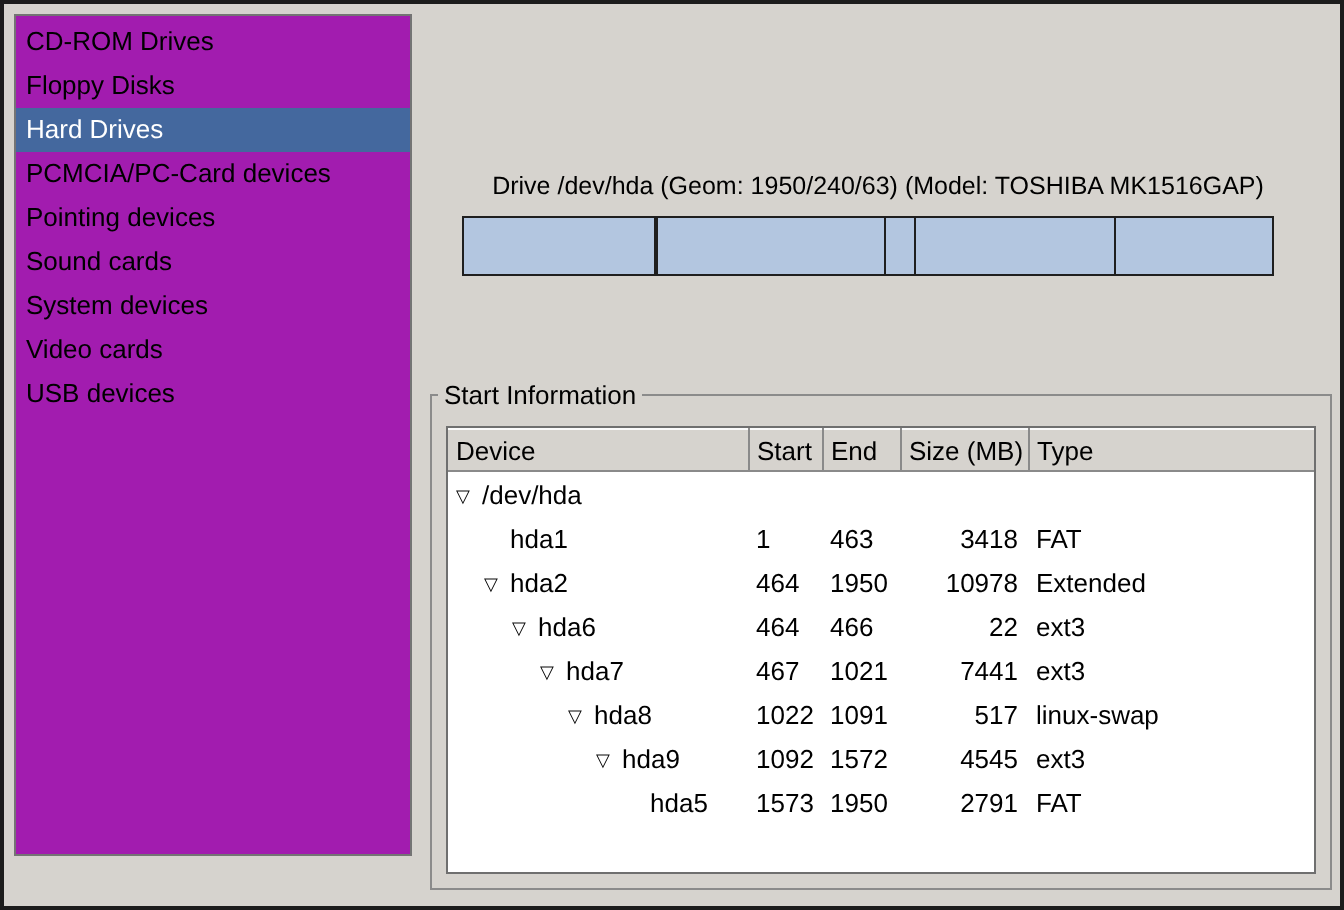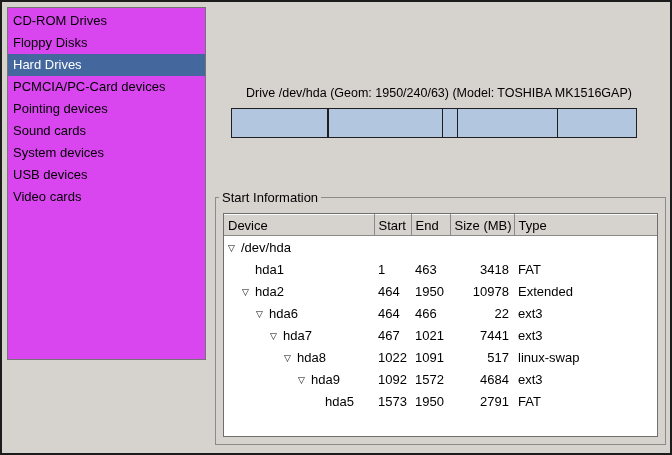--- a/index.html
+++ b/index.html
@@ -1,20 +1,20 @@
 <!DOCTYPE html>
 <html><head>
 <meta charset="utf-8">
 <style>
   html,body{margin:0;padding:0;}
   body{font-family:"Liberation Sans",sans-serif;font-size:13px;color:#000;background:#fff;}
   .window{position:relative;width:672px;height:455px;box-sizing:border-box;background:#d6d3ce;border:2px solid #1c1c1c;overflow:hidden;}
 
   
-  .sidebar{position:absolute;left:5px;top:5px;width:199px;height:353px;background:#d946ef;border:1px solid #747474;box-sizing:border-box;padding-top:2px;overflow:hidden;}
+  .sidebar{position:absolute;left:5px;top:5px;width:199px;height:421px;background:#a21caf;border:1px solid #747474;box-sizing:border-box;padding-top:2px;overflow:hidden;}
   .sb-item{height:22px;line-height:22px;padding-left:5px;white-space:nowrap;cursor:default;}
   .sb-item.selected{background:#44689e;color:#fff;}
 
   
   .drive-title{position:absolute;left:210px;top:84px;width:454px;text-align:center;font-size:12.5px;white-space:nowrap;}
   .disk-bar{position:absolute;left:229px;top:106px;width:404px;height:28px;border:1px solid #1f1f1f;display:flex;background:#b3c6e0;}
   .segment{height:100%;box-sizing:border-box;}
   .segment:not(:last-child){border-right:1px solid #1f1f1f;}
 
   
@@ -41,22 +41,22 @@
 <div class="window">
 
   <div class="sidebar">
       <div class="sb-item">CD-ROM Drives</div>
       <div class="sb-item">Floppy Disks</div>
       <div class="sb-item selected">Hard Drives</div>
       <div class="sb-item">PCMCIA/PC-Card devices</div>
       <div class="sb-item">Pointing devices</div>
       <div class="sb-item">Sound cards</div>
       <div class="sb-item">System devices</div>
+      <div class="sb-item">Video cards</div>
       <div class="sb-item">USB devices</div>
-      <div class="sb-item">Video cards</div>
     </div>
 
   <div class="drive-title">Drive /dev/hda (Geom: 1950/240/63) (Model: TOSHIBA MK1516GAP)</div>
 
   <div class="disk-bar">
       <div class="segment" style="width: 23.7%; background: rgb(179, 198, 224);"></div>
       <div class="segment" style="width: 0.3%; background: rgb(179, 198, 224);"></div>
       <div class="segment" style="width: 28.3%; background: rgb(179, 198, 224);"></div>
       <div class="segment" style="width: 3.6%; background: rgb(179, 198, 224);"></div>
       <div class="segment" style="width: 24.7%; background: rgb(179, 198, 224);"></div>
@@ -116,21 +116,21 @@
               <td class="col-device"><span style="display: inline-block; width: 60px;"></span><span class="expander">▽</span><span>hda8</span></td>
               <td class="col-start">1022</td>
               <td class="col-end">1091</td>
               <td class="col-size">517</td>
               <td class="col-type">linux-swap</td>
             </tr>
             <tr>
               <td class="col-device"><span style="display: inline-block; width: 74px;"></span><span class="expander">▽</span><span>hda9</span></td>
               <td class="col-start">1092</td>
               <td class="col-end">1572</td>
-              <td class="col-size">4684</td>
+              <td class="col-size">4545</td>
               <td class="col-type">ext3</td>
             </tr>
             <tr>
               <td class="col-device"><span style="display: inline-block; width: 88px;"></span><span class="expander"></span><span>hda5</span></td>
               <td class="col-start">1573</td>
               <td class="col-end">1950</td>
               <td class="col-size">2791</td>
               <td class="col-type">FAT</td>
             </tr>
           </tbody>

